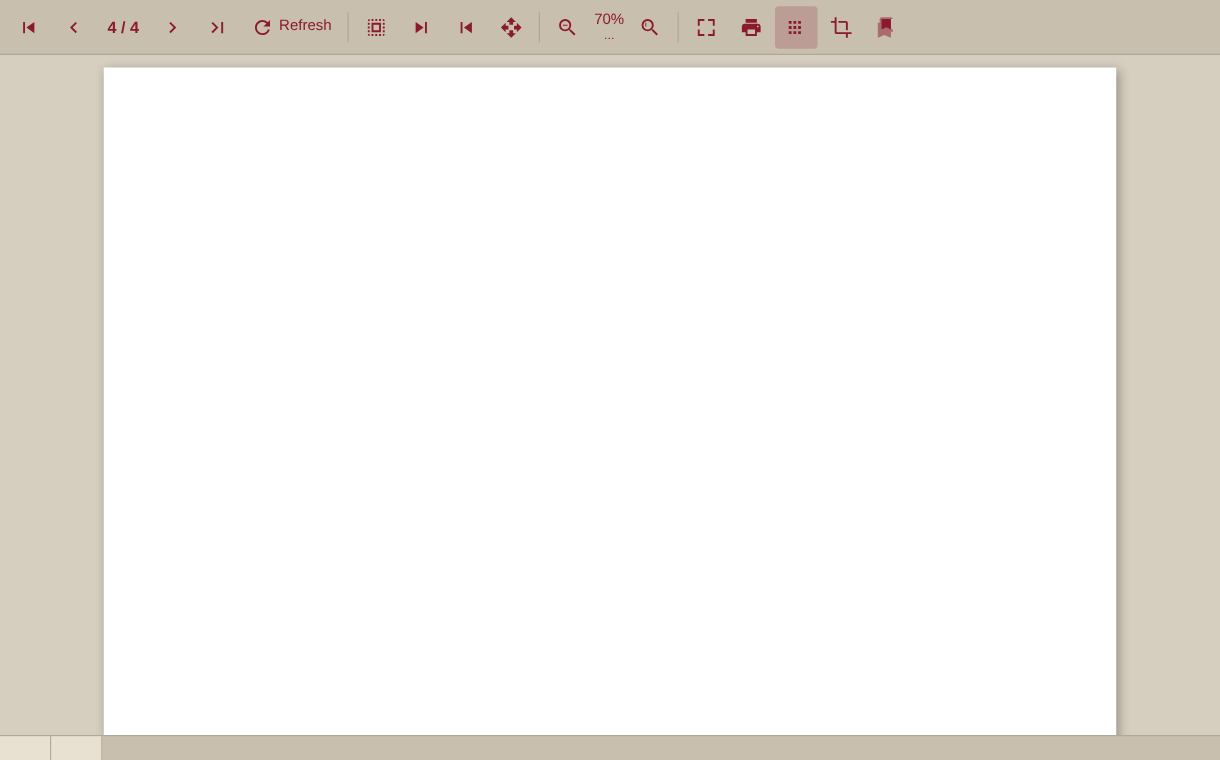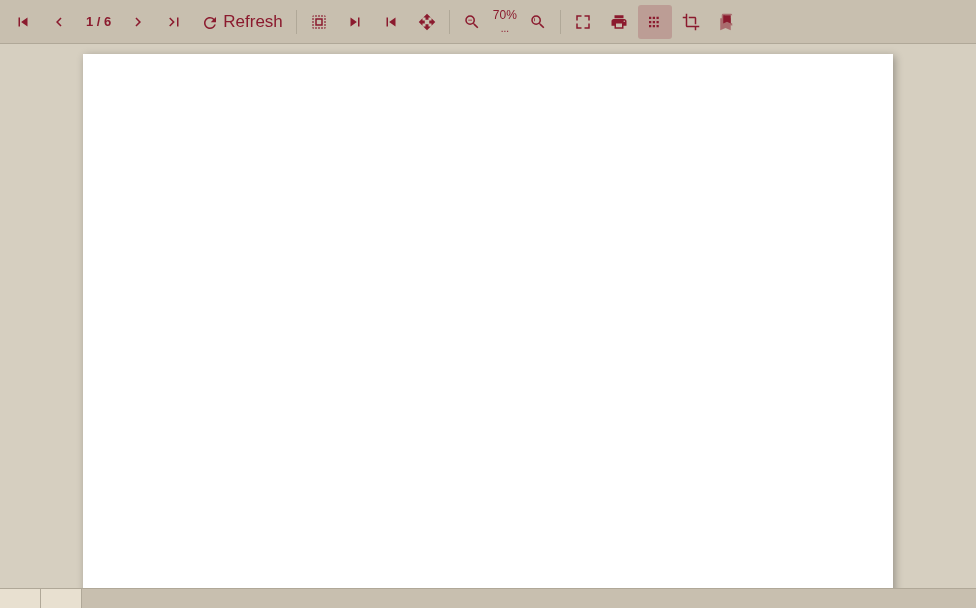--- a/index.html
+++ b/index.html
@@ -48,28 +48,28 @@
       color: #8b1a2e;
       font-size: 13px;
       font-weight: bold;
       padding: 0 8px;
       min-width: 40px;
       text-align: center;
     }
 
     .refresh-btn {
       display: flex;
-      align-items: flex-end;
+      align-items: flex-start;
       gap: 4px;
       padding: 4px 8px;
       border: none;
       background: transparent;
       color: #8b1a2e;
       cursor: pointer;
-      font-size: 17px;
+      font-size: 12px;
       border-radius: 3px;
     }
 
     .zoom-indicator {
       color: #8b1a2e;
       font-size: 12px;
       text-align: center;
       padding: 0 2px;
       line-height: 1.1;
     }
@@ -137,21 +137,21 @@
       <path d="M6 6h2v12H6zm3.5 6l8.5 6V6z"></path>
     </svg>
   </button>
 
   <button class="toolbar-btn" title="Previous page">
     <svg class="icon-svg" viewBox="0 0 24 24">
       <path d="M15.41 7.41L14 6l-6 6 6 6 1.41-1.41L10.83 12z"></path>
     </svg>
   </button>
 
-  <span class="page-indicator">1 / 6</span>
+  <span class="page-indicator">4 / 4</span>
 
   <button class="toolbar-btn" title="Next page">
     <svg class="icon-svg" viewBox="0 0 24 24">
       <path d="M10 6L8.59 7.41 13.17 12l-4.58 4.59L10 18l6-6z"></path>
     </svg>
   </button>
 
   <button class="toolbar-btn" title="Last page">
     <svg class="icon-svg" viewBox="0 0 24 24">
       <path d="M5.59 7.41L10.18 12l-4.59 4.59L7 18l6-6-6-6zM16 6h2v12h-2z"></path>

